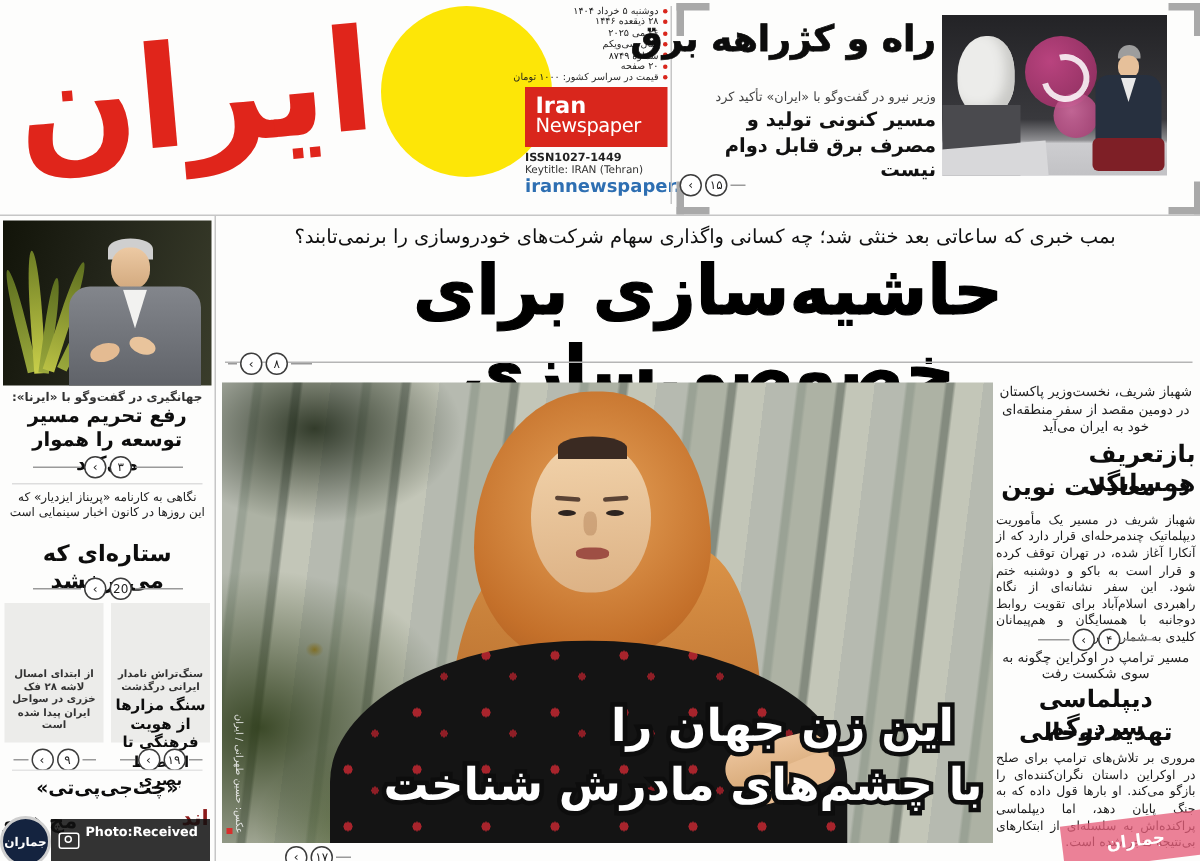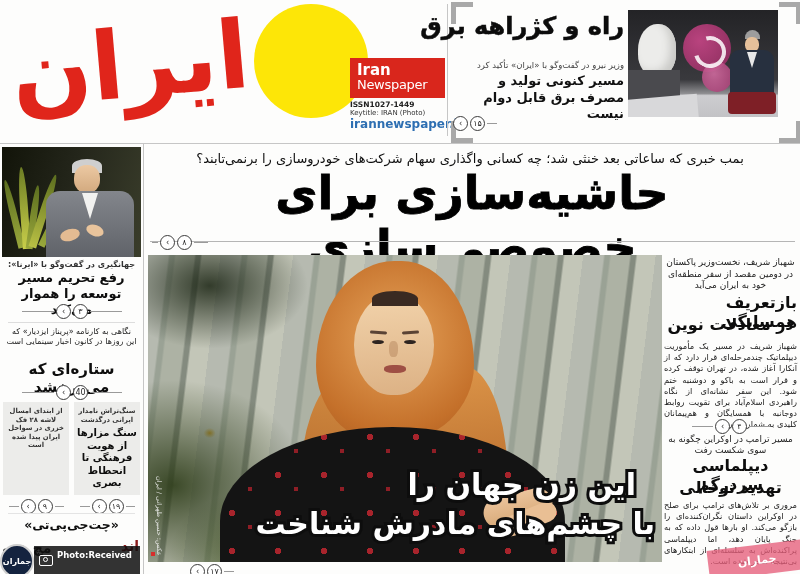--- a/index.html
+++ b/index.html
@@ -86,21 +86,21 @@
   .jh-hand1{left:58px;top:82px;width:20px;height:12px;background:#e4bb92;border-radius:50%;transform:rotate(-15deg);}
   .jh-hand2{left:84px;top:78px;width:18px;height:11px;background:#e9c49c;border-radius:50%;transform:rotate(20deg);}
 
   .lc-caption{left:2px;top:260px;width:139px;font-size:8px;font-weight:bold;color:#333;text-align:center;}
   .lc-headline1{left:4px;top:270px;width:135px;font-size:13px;line-height:16px;font-weight:bold;
       color:#0d0d0d;text-align:center;}
   .lc-kicker2{left:6px;top:327px;width:131px;font-size:8px;line-height:10px;color:#222;text-align:center;}
   .lc-headline2{left:2px;top:360px;width:139px;font-size:15px;font-weight:bold;color:#0d0d0d;text-align:center;}
   .gbox{position:absolute;top:402px;width:66px;height:93px;background:#ececea;
       padding:5px 3px;box-sizing:border-box;}
-  .gbox .gk{font-size:6.8px;line-height:8.5px;font-weight:bold;color:#333;text-align:center;}
+  .gbox .gk{font-size:6.8px;line-height:8.5px;font-weight:bold;color:#333;text-align:center;margin-top:38px;}
   .gbox .gh{font-size:10px;line-height:12.5px;font-weight:bold;color:#0d0d0d;text-align:center;margin-top:3px;}
   .lc-kicker5{left:2px;top:517px;width:139px;font-size:12.5px;font-weight:bold;color:#0d0d0d;text-align:center;}
   .frag-a{left:2px;top:540px;font-size:14px;font-weight:bold;color:#101010;}
   .frag-b{left:121px;top:538px;font-size:14px;font-weight:bold;color:#8b1a1a;}
 
   .wmbox{left:34px;top:546px;width:106px;height:28px;background:rgba(15,15,15,.85);
       display:flex;align-items:center;gap:4px;padding:3px 5px;box-sizing:border-box;direction:ltr;}
   .cam{width:12px;height:9px;border:1.5px solid #fff;border-radius:2px;position:relative;flex:none;}
   .cam::after{content:'';position:absolute;width:3px;height:3px;border:1px solid #fff;
       border-radius:50%;left:2.5px;top:1px;}
@@ -167,27 +167,36 @@
       color:#fff;font-size:11px;font-weight:bold;z-index:7;}
 </style>
 </head>
 <body>
 
 <div class="page">
 
   <div class="abs logo">ایران</div>
   <div class="abs sun"></div>
 
+  <ul class="abs dates">
+    <li>دوشنبه ۵ خرداد ۱۴۰۴</li>
+    <li>۲۸ ذیقعده ۱۴۴۶</li>
+    <li>۲۶ می ۲۰۲۵</li>
+    <li>سال سی‌ویکم</li>
+    <li>شماره ۸۷۴۹</li>
+    <li>۲۰ صفحه</li>
+    <li>قیمت در سراسر کشور: ۱۰۰۰ تومان</li>
+  </ul>
 
   <div class="abs brandbox ltr">
     <div class="l1">Iran</div>
     <div class="l2">Newspaper</div>
   </div>
   <div class="abs issn ltr">ISSN1027-1449</div>
-  <div class="abs keytitle ltr">Keytitle: IRAN (Photo)</div>
+  <div class="abs keytitle ltr">Keytitle: IRAN (Tehran)</div>
   <div class="abs site ltr">irannewspaper.ir</div>
 
   <div class="vline" style="left:447px;top:4px;height:132px;"></div>
 
   <div class="bracket bTL" style="left:451px;top:2px;"></div>
   <div class="bracket bTR" style="left:779px;top:2px;"></div>
   <div class="bracket bBL" style="left:451px;top:121px;"></div>
   <div class="bracket bBR" style="left:779px;top:121px;"></div>
 
   <div class="abs ts-headline">راه و کژراهه برق</div>
@@ -251,21 +260,21 @@
     <i class="mkh"></i>
   </div>
 
   <div class="hline" style="left:8px;top:322px;width:127px;background:#ddd;"></div>
 
   <div class="abs lc-kicker2">نگاهی به کارنامه «پریناز ایزدیار» که این روزها در کانون اخبار سینمایی است</div>
   <div class="abs lc-headline2">ستاره‌ای که می‌درخشد</div>
   <div class="mk" style="left:22px;top:385px;width:100px;">
     <i class="mkh"></i>
     <span class="mkc">‹</span>
-    <span class="mkc">40</span>
+    <span class="mkc">20</span>
     <i class="mkh"></i>
   </div>
 
   <div class="gbox" style="left:74px;">
     <div class="gk">سنگ‌تراش نامدار ایرانی درگذشت</div>
     <div class="gh">سنگ مزارها از هویت فرهنگی تا انحطاط بصری</div>
   </div>
   <div class="gbox" style="left:3px;">
     <div class="gk">از ابتدای امسال لاشه ۲۸ فک خزری در سواحل ایران پیدا شده است</div>
   </div>

